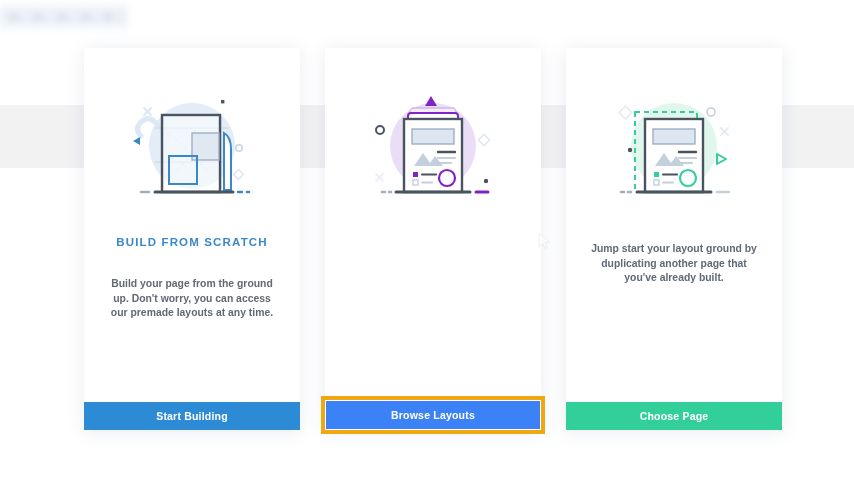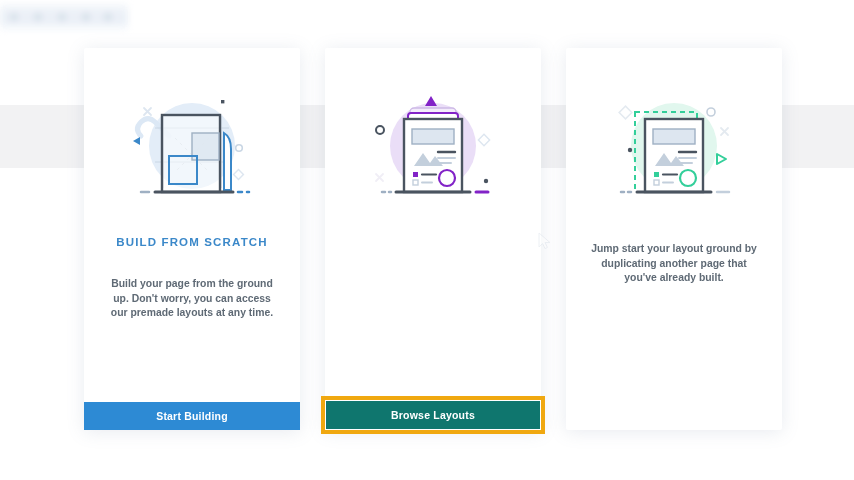--- a/index.html
+++ b/index.html
@@ -172,21 +172,21 @@
         <path d="M73 8 l6 10 h-12 z" fill="#8223c7"></path>
         <circle cx="22" cy="42" r="4" fill="none" stroke="#4a5460" stroke-width="2"></circle>
         <rect x="122" y="48" width="8" height="8" fill="none" stroke="#dde6f0" stroke-width="1.4" transform="rotate(45 126 52)"></rect>
         <g stroke="#f0eef6" stroke-width="1.8" stroke-linecap="round">
           <line x1="18" y1="86" x2="25" y2="93"></line>
           <line x1="25" y1="86" x2="18" y2="93"></line>
         </g>
         <circle cx="128" cy="93" r="2.2" fill="#4a5460"></circle>
       </svg>
     </div>
-    <div class="card-btn focused" style="background:#0f766e">Browse Layouts</div>
+    <div class="card-btn focused" style="background:#3b82f6">Browse Layouts</div>
   </div>
 
   <div class="card">
     <div class="illus">
       <svg viewBox="0 0 150 125" width="150" height="125">
         <circle cx="75" cy="58" r="43" fill="#e1f7ee"></circle>
         <rect x="36" y="24" width="62" height="80" fill="none" stroke="#33cf9a" stroke-width="2" stroke-dasharray="5 4"></rect>
         <rect x="46" y="31" width="58" height="73" fill="#ffffff" stroke="#4a5460" stroke-width="2.4"></rect>
         <rect x="54" y="41" width="42" height="15" fill="#dde6f0" stroke="#9fb0c3" stroke-width="1.4"></rect>
         <path d="M56 78 l9 -13 l7 10 l5 -7 l8 10 z" fill="#c3cfdc"></path>
@@ -216,20 +216,21 @@
         <circle cx="112" cy="24" r="4" fill="none" stroke="#c3cfdc" stroke-width="1.6"></circle>
         <rect x="22" y="20" width="9" height="9" fill="none" stroke="#e4eaf0" stroke-width="1.5" transform="rotate(45 26.5 24.5)"></rect>
         <g stroke="#e4eaf0" stroke-width="1.8" stroke-linecap="round">
           <line x1="122" y1="40" x2="129" y2="47"></line>
           <line x1="129" y1="40" x2="122" y2="47"></line>
         </g>
         <circle cx="31" cy="62" r="2.2" fill="#4a5460"></circle>
       </svg>
     </div>
     <div class="card-desc">Jump start your layout ground by duplicating another page that you've already built.</div>
+    <div class="card-btn" style="background:#33cf9a">Choose Page</div>
   </div>
 
 </div>
 
 <div id="cursor">
   <svg viewBox="0 0 14 18" width="14" height="18">
     <path d="M1 1 L1 15 L4.6 11.6 L7 16.6 L9.4 15.4 L7 10.6 L12 10.6 Z" fill="#ffffff" stroke="#d7dee6" stroke-width="1"></path>
   </svg>
 </div>
 

